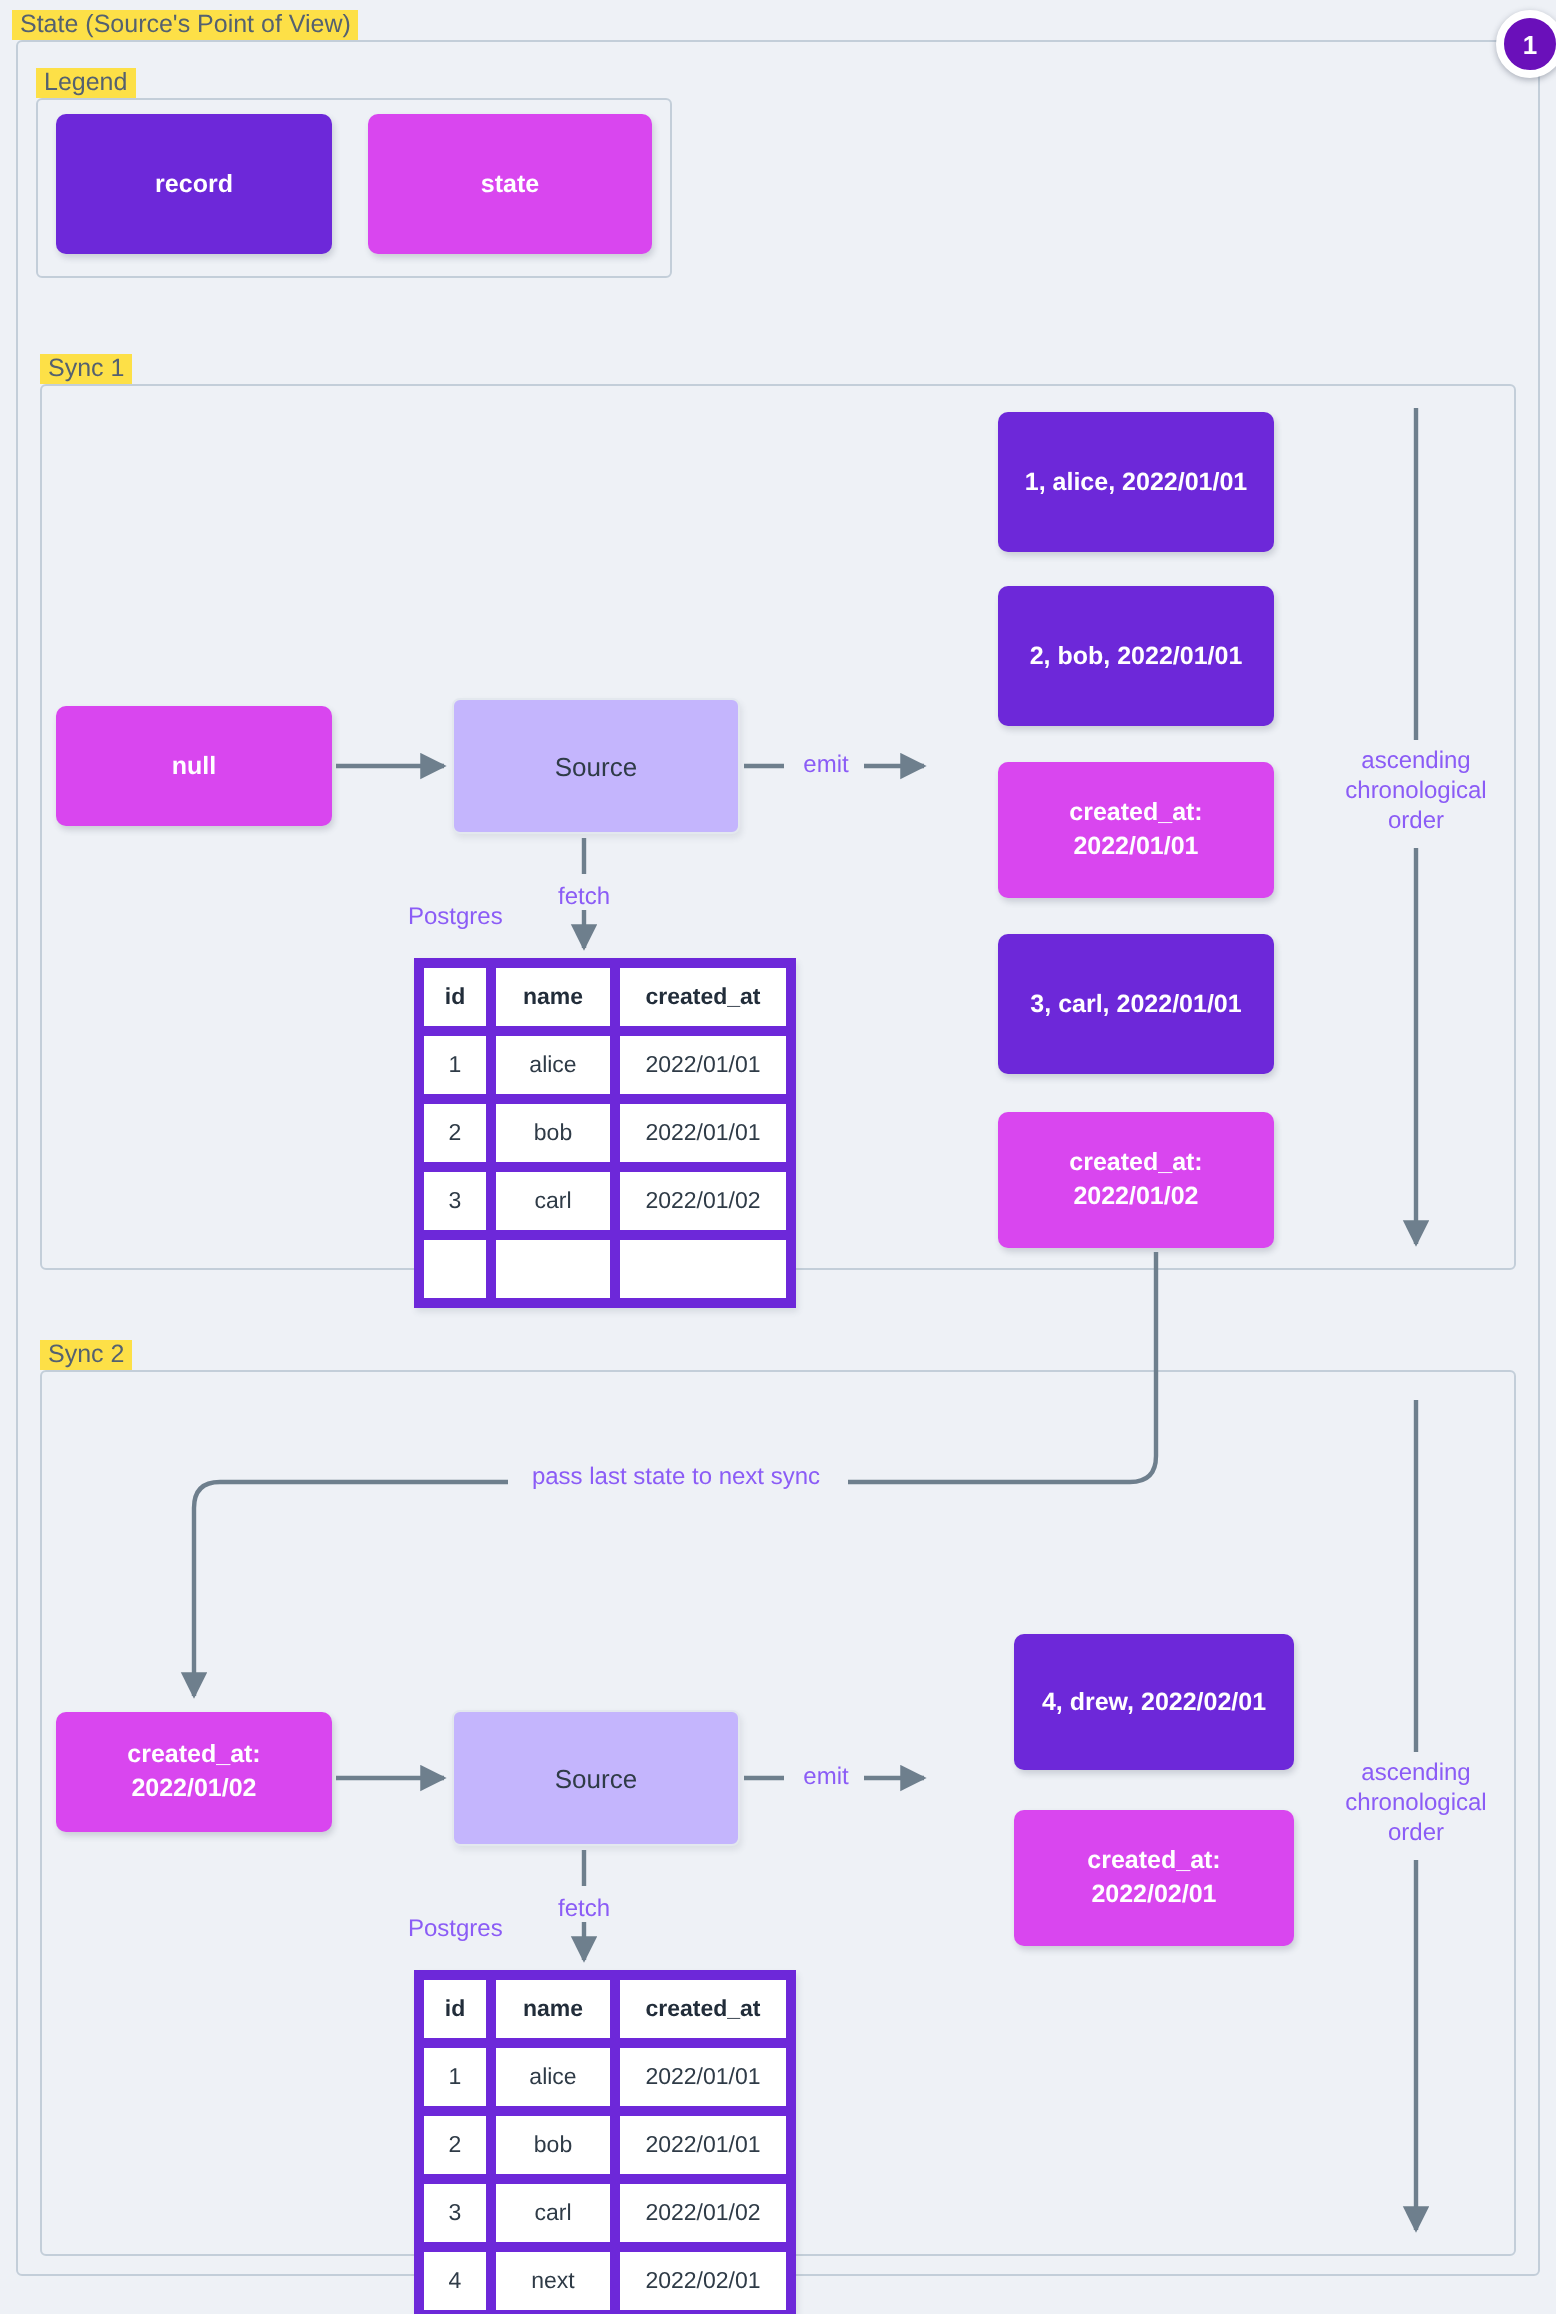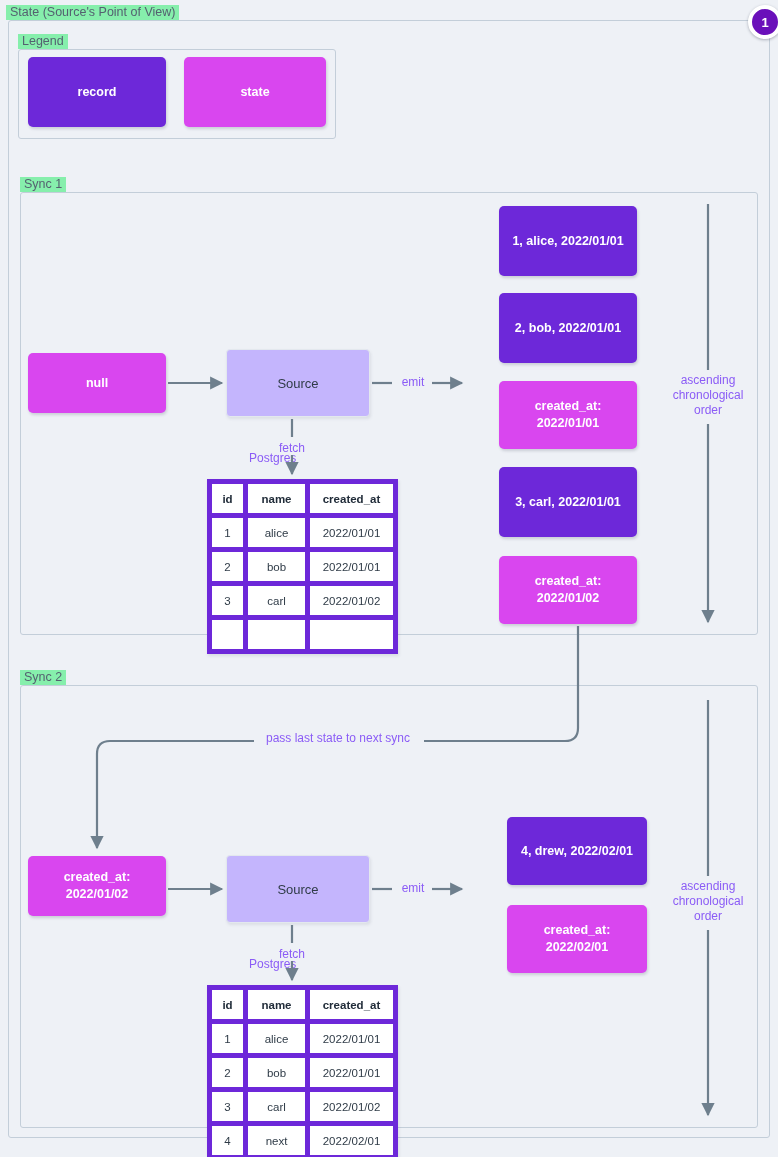--- a/index.html
+++ b/index.html
@@ -7,21 +7,21 @@
   body{
     width:778px;height:1157px;
     background:#eef1f6;
     font-family:"Liberation Sans", sans-serif;
     color:#37474f;
     position:relative;
     overflow:hidden;
   }
   
   .frame{position:absolute;box-sizing:border-box;border:1.5px solid #c3ced9;border-radius:3px;background:#eef1f6;}
-  .frame-label{position:absolute;font-size:12.5px;color:#546170;background:#86efac;padding:0 4px;line-height:15px;}
+  .frame-label{position:absolute;font-size:12.5px;color:#546170;background:#fde047;padding:0 4px;line-height:15px;}
 
   
   .node{
     position:absolute;box-sizing:border-box;
     display:flex;align-items:center;justify-content:center;
     text-align:center;border-radius:5px;
     font-size:12.5px;font-weight:700;color:#ffffff;
     box-shadow:1px 2px 3px rgba(60,70,90,.20);
     line-height:17px;
     white-space:pre-line;
@@ -41,21 +41,21 @@
     border:5px solid #6d28d9;padding:0;height:29px;text-align:center;
     font-weight:400;
   }
   .db-table th{font-weight:700;color:#222d3a;}
   .db-table .c-id{width:31px;}
   .db-table .c-name{width:57px;}
   .db-table .c-created{width:83px;}
 
   
   .txt{position:absolute;font-size:12px;color:#8b5cf6;line-height:15px;white-space:pre-line;text-align:center;}
-  .txt.left{text-align:left;margin-left:45px;}
+  .txt.left{text-align:left;}
 
   
   svg.conn{position:absolute;left:0;top:0;width:778px;height:1157px;pointer-events:none;}
 
   
   .badge{
     position:absolute;width:34px;height:34px;border-radius:50%;
     background:#6a10ba;border:4px solid #ffffff;
     box-shadow:0 1px 3px rgba(40,50,70,.35);
     display:flex;align-items:center;justify-content:center;

